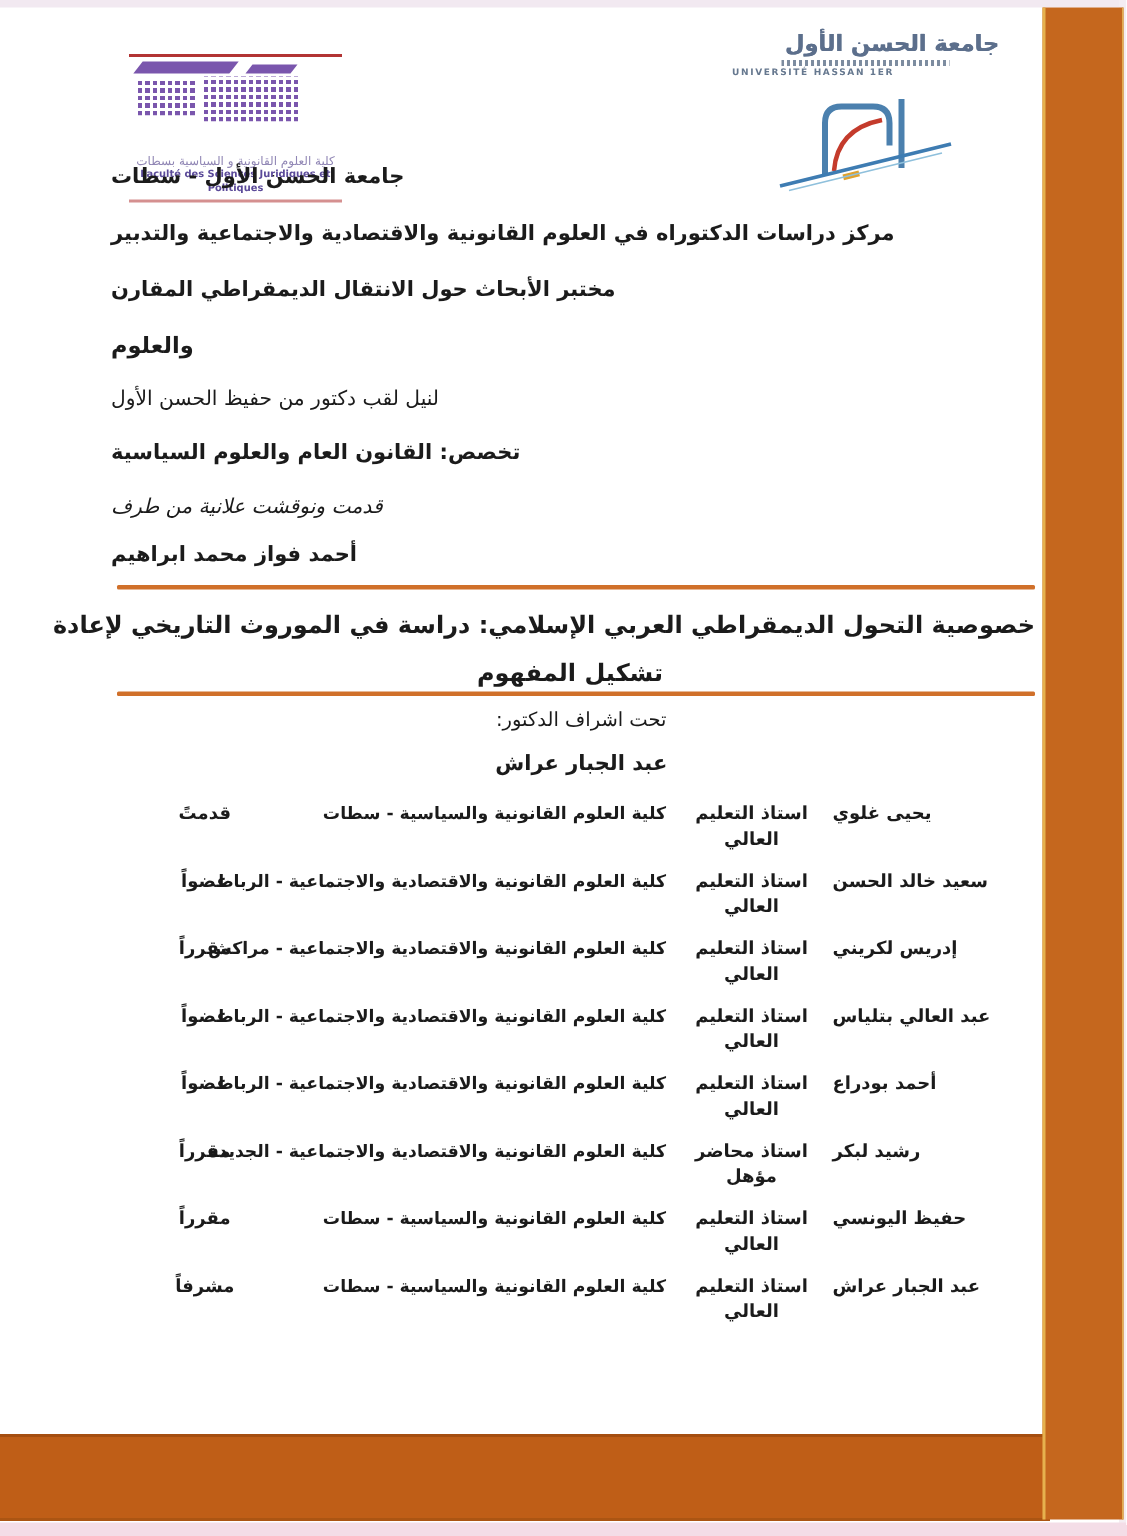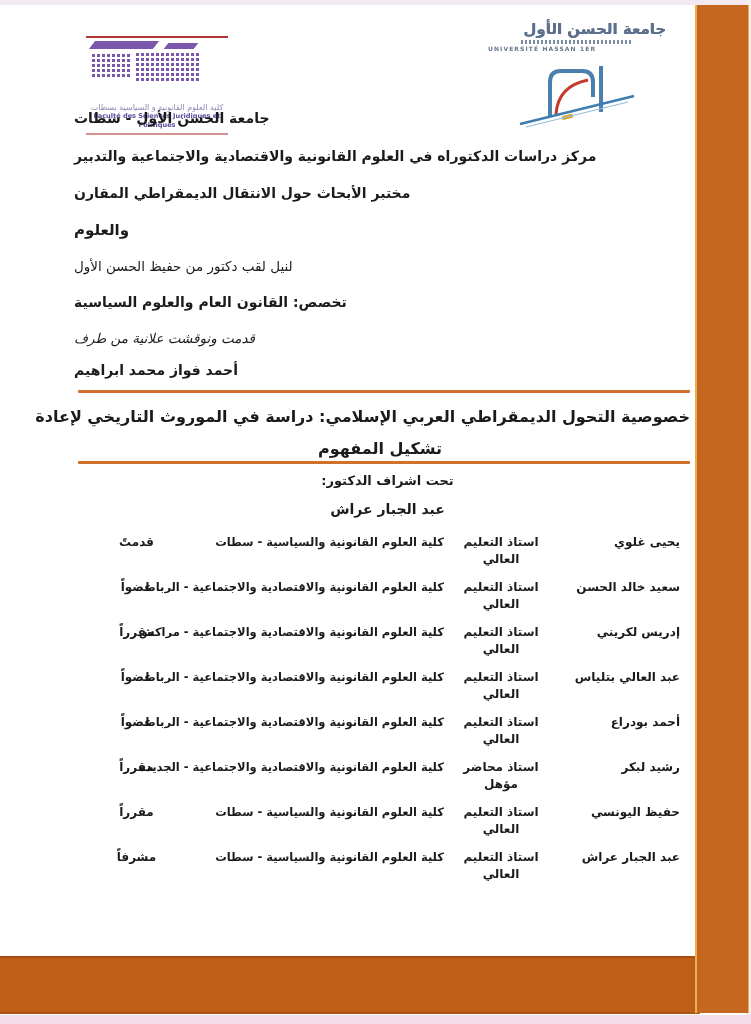--- a/index.html
+++ b/index.html
@@ -46,28 +46,28 @@
   .hline.ital{font-weight:normal;font-style:italic;font-size:13.5px;}
   .t1{top:110px}.t2{top:148px}.t3{top:185px}.t4{top:221px;font-size:15px}
   .t5{top:258px}.t6{top:294px}.t7{top:330px}.t8{top:362px}
   
   .rule{position:absolute;left:78px;width:612px;height:3px;background:#d0702a;border-radius:1px;}
   .rule1{top:390px}.rule2{top:461px}
   .thesis-title{position:absolute;top:401px;left:70px;width:620px;text-align:center;direction:rtl;
     font-weight:bold;font-size:16px;line-height:32px;white-space:nowrap;}
   
   .sup-label{position:absolute;top:473px;left:85px;width:605px;text-align:center;direction:rtl;
-    font-weight:bold;font-size:13px;}
+    font-weight:normal;font-size:13px;}
   .sup-name{position:absolute;top:501px;left:85px;width:605px;text-align:center;direction:rtl;
     font-weight:bold;font-size:14px;}
   
   .committee{position:absolute;top:534px;left:85px;width:605px;direction:rtl;
     font-size:12px;font-weight:bold;line-height:17px;}
   .crow{display:flex;height:45px;align-items:flex-start;}
-  .c-name{width:135px;padding-right:10px;box-sizing:border-box;text-align:right;}
+  .c-name{width:135px;padding-right:10px;box-sizing:border-box;text-align:left;}
   .c-rank{width:96px;padding-right:12px;box-sizing:border-box;text-align:center;}
   .c-inst{width:271px;padding-right:15px;box-sizing:border-box;text-align:right;
     white-space:nowrap;font-size:11.5px;}
   .c-role{width:103px;text-align:center;}
 </style>
 </head>
 <body>
 
 <div class="canvas">
 

